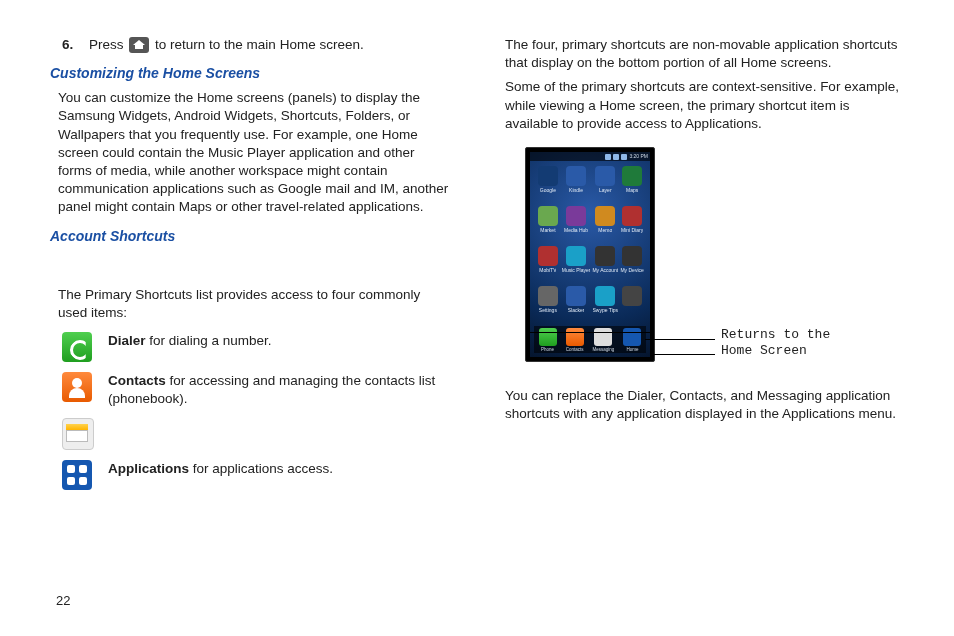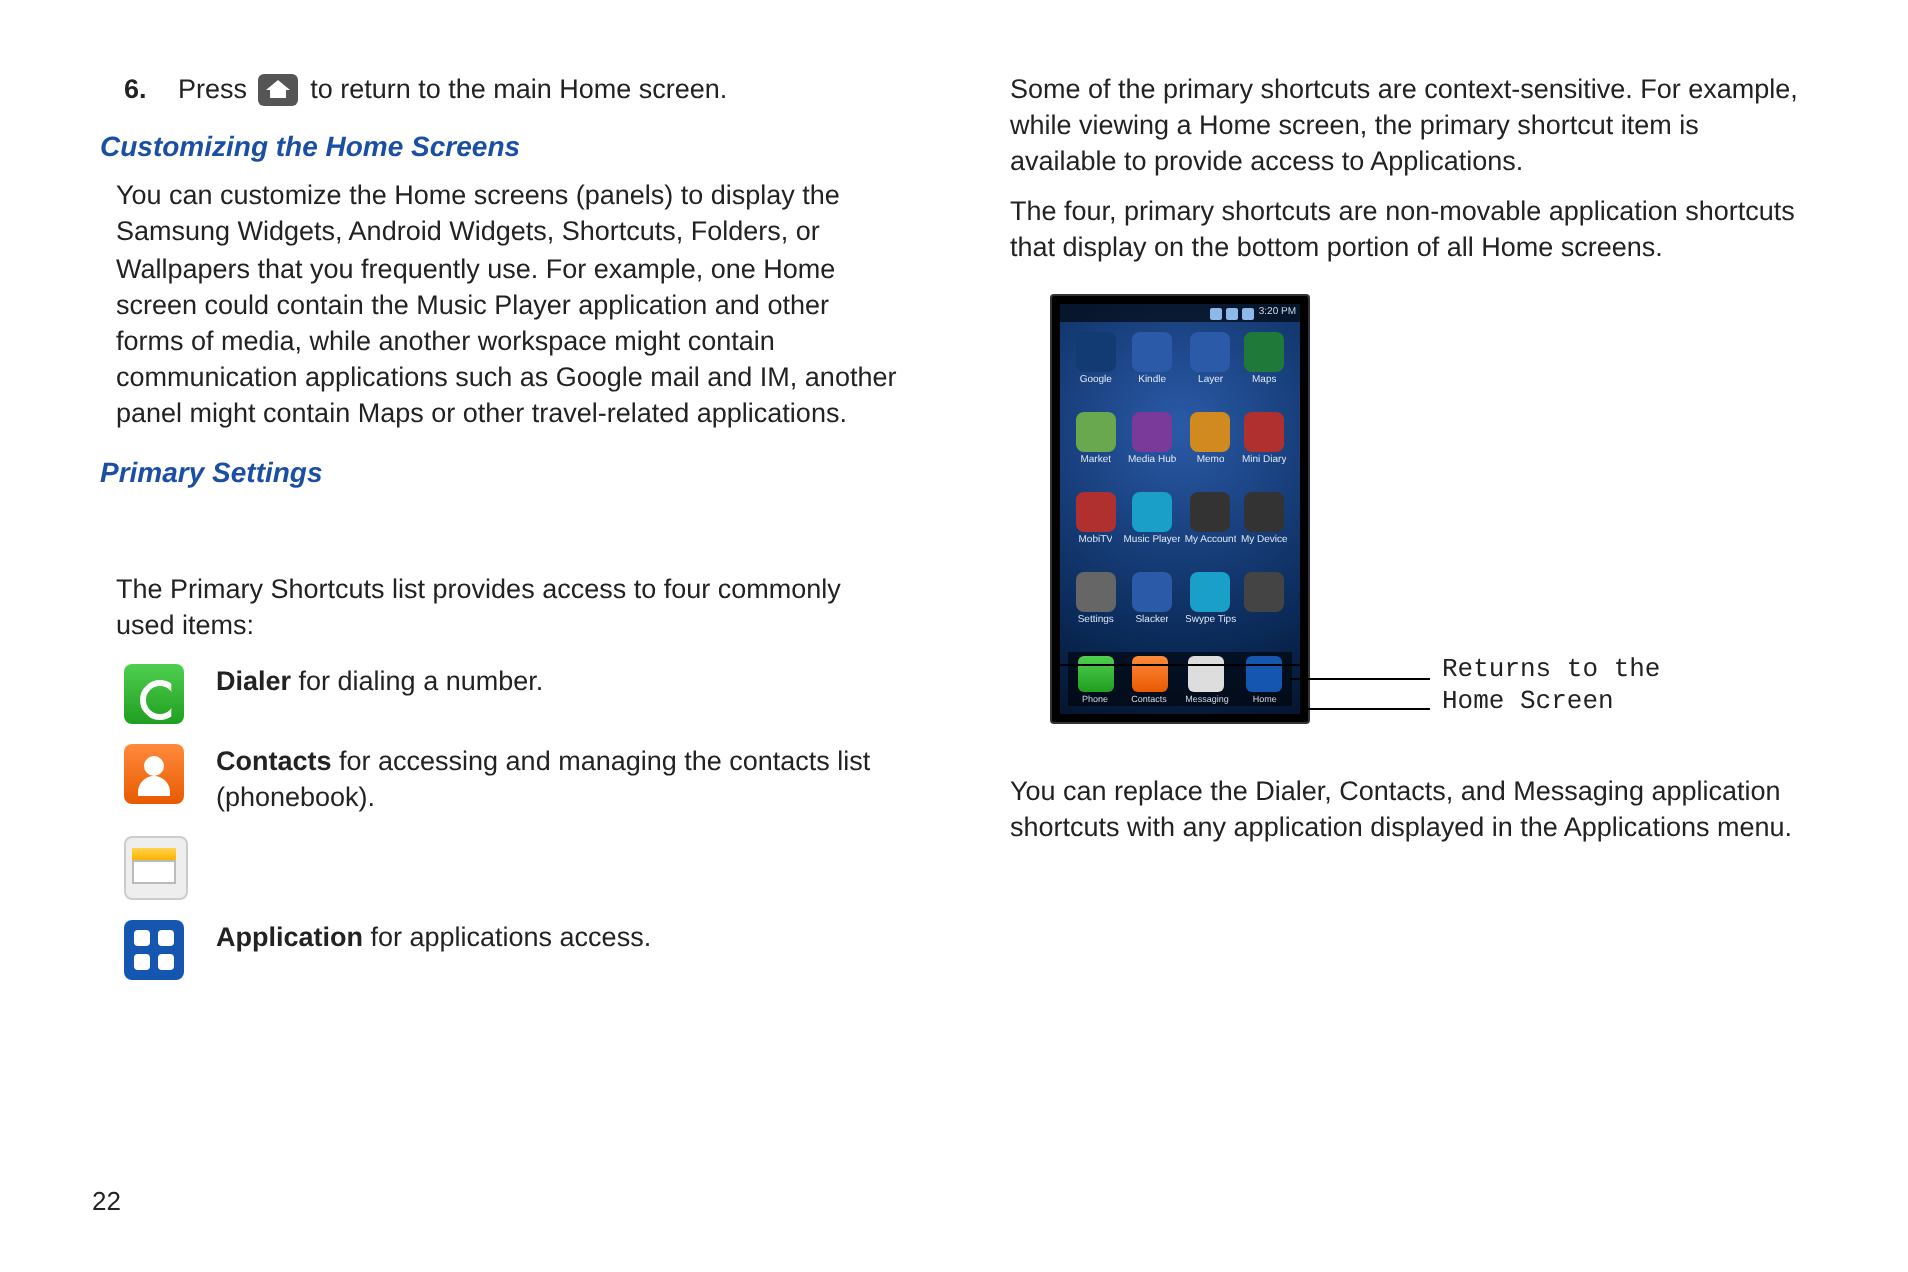--- a/index.html
+++ b/index.html
@@ -106,40 +106,40 @@
   .dock{position:absolute;left:4px;right:4px;bottom:4px;height:26px;background:rgba(0,0,0,.55);display:flex;justify-content:space-around;align-items:center;padding-top:1px;}
   .dock .di{width:18px;height:18px;border-radius:3px;}
   .dock .dl{font-size:4.5px;color:#cfd9e5;text-align:center;margin-top:1px;}
   .dockcol{display:flex;flex-direction:column;align-items:center;}
 
   .callout-line{position:absolute;height:1px;background:#000;}
   .callout-text{position:absolute;font-size:13px;line-height:1.2;font-family:Liberation Mono, monospace;}
   .bracket{position:absolute;border:1px solid #000;border-right:none;}
 
   .page-num{
-    position:absolute; left:46px; bottom:28px; font-size:13px;
+    position:absolute; left:56px; bottom:28px; font-size:13px;
   }
 </style>
 </head>
 <body>
 
 <div class="page">
 
   <div class="col">
     <p class="step-line" style="padding-left:12px;">
       <span class="step-num">6.</span>
       <span>Press </span>
       <span class="icon-inline home-pent"></span>
       <span> to return to the main Home screen.</span>
     </p>
 
     <div class="heading">Customizing the Home Screens</div>
     <p style="padding-left:8px;">You can customize the Home screens (panels) to display the Samsung Widgets, Android Widgets, Shortcuts, Folders, or Wallpapers that you frequently use. For example, one Home screen could contain the Music Player application and other forms of media, while another workspace might contain communication applications such as Google mail and IM, another panel might contain Maps or other travel-related applications.</p>
 
-    <div class="heading">Primary Settings</div>
+    <div class="heading">Account Shortcuts</div>
     <p style="padding-left:8px;margin-top:40px;">The Primary Shortcuts list provides access to four commonly used items:</p>
 
     <div class="sc-list" style="padding-left:12px;">
       <div class="sc-row">
         <div class="sc-icon dialer"></div>
         <div class="sc-text">
           <b>Dialer</b><span> for dialing a number.</span>
         </div>
       </div>
       <div class="sc-row">
@@ -147,29 +147,29 @@
         <div class="sc-text">
           <b>Contacts</b><span>  for accessing and managing the contacts list (phonebook).</span>
         </div>
       </div>
       <div class="sc-row">
         <div class="sc-icon messaging"></div>
       </div>
       <div class="sc-row">
         <div class="sc-icon apps"></div>
         <div class="sc-text">
-          <b>Application</b><span>  for applications access.</span>
+          <b>Applications</b><span>  for applications access.</span>
         </div>
       </div>
     </div>
   </div>
 
   <div class="col">
+    <p>The four, primary shortcuts are non-movable application shortcuts that display on the bottom portion of all Home screens.</p>
     <p>Some of the primary shortcuts are context-sensitive. For example, while viewing a Home screen, the primary shortcut item is available to provide access to Applications.</p>
-    <p>The four, primary shortcuts are non-movable application shortcuts that display on the bottom portion of all Home screens.</p>
 
     <div class="figure">
       <div class="phone">
         <div class="phone-inner">
           <div class="statusbar">
             <span></span>
             <span></span>
             <span></span>
             <span style="font-size:5px;color:#cfd9e5;background:none;width:auto;height:auto;">3:20 PM</span>
           </div>

